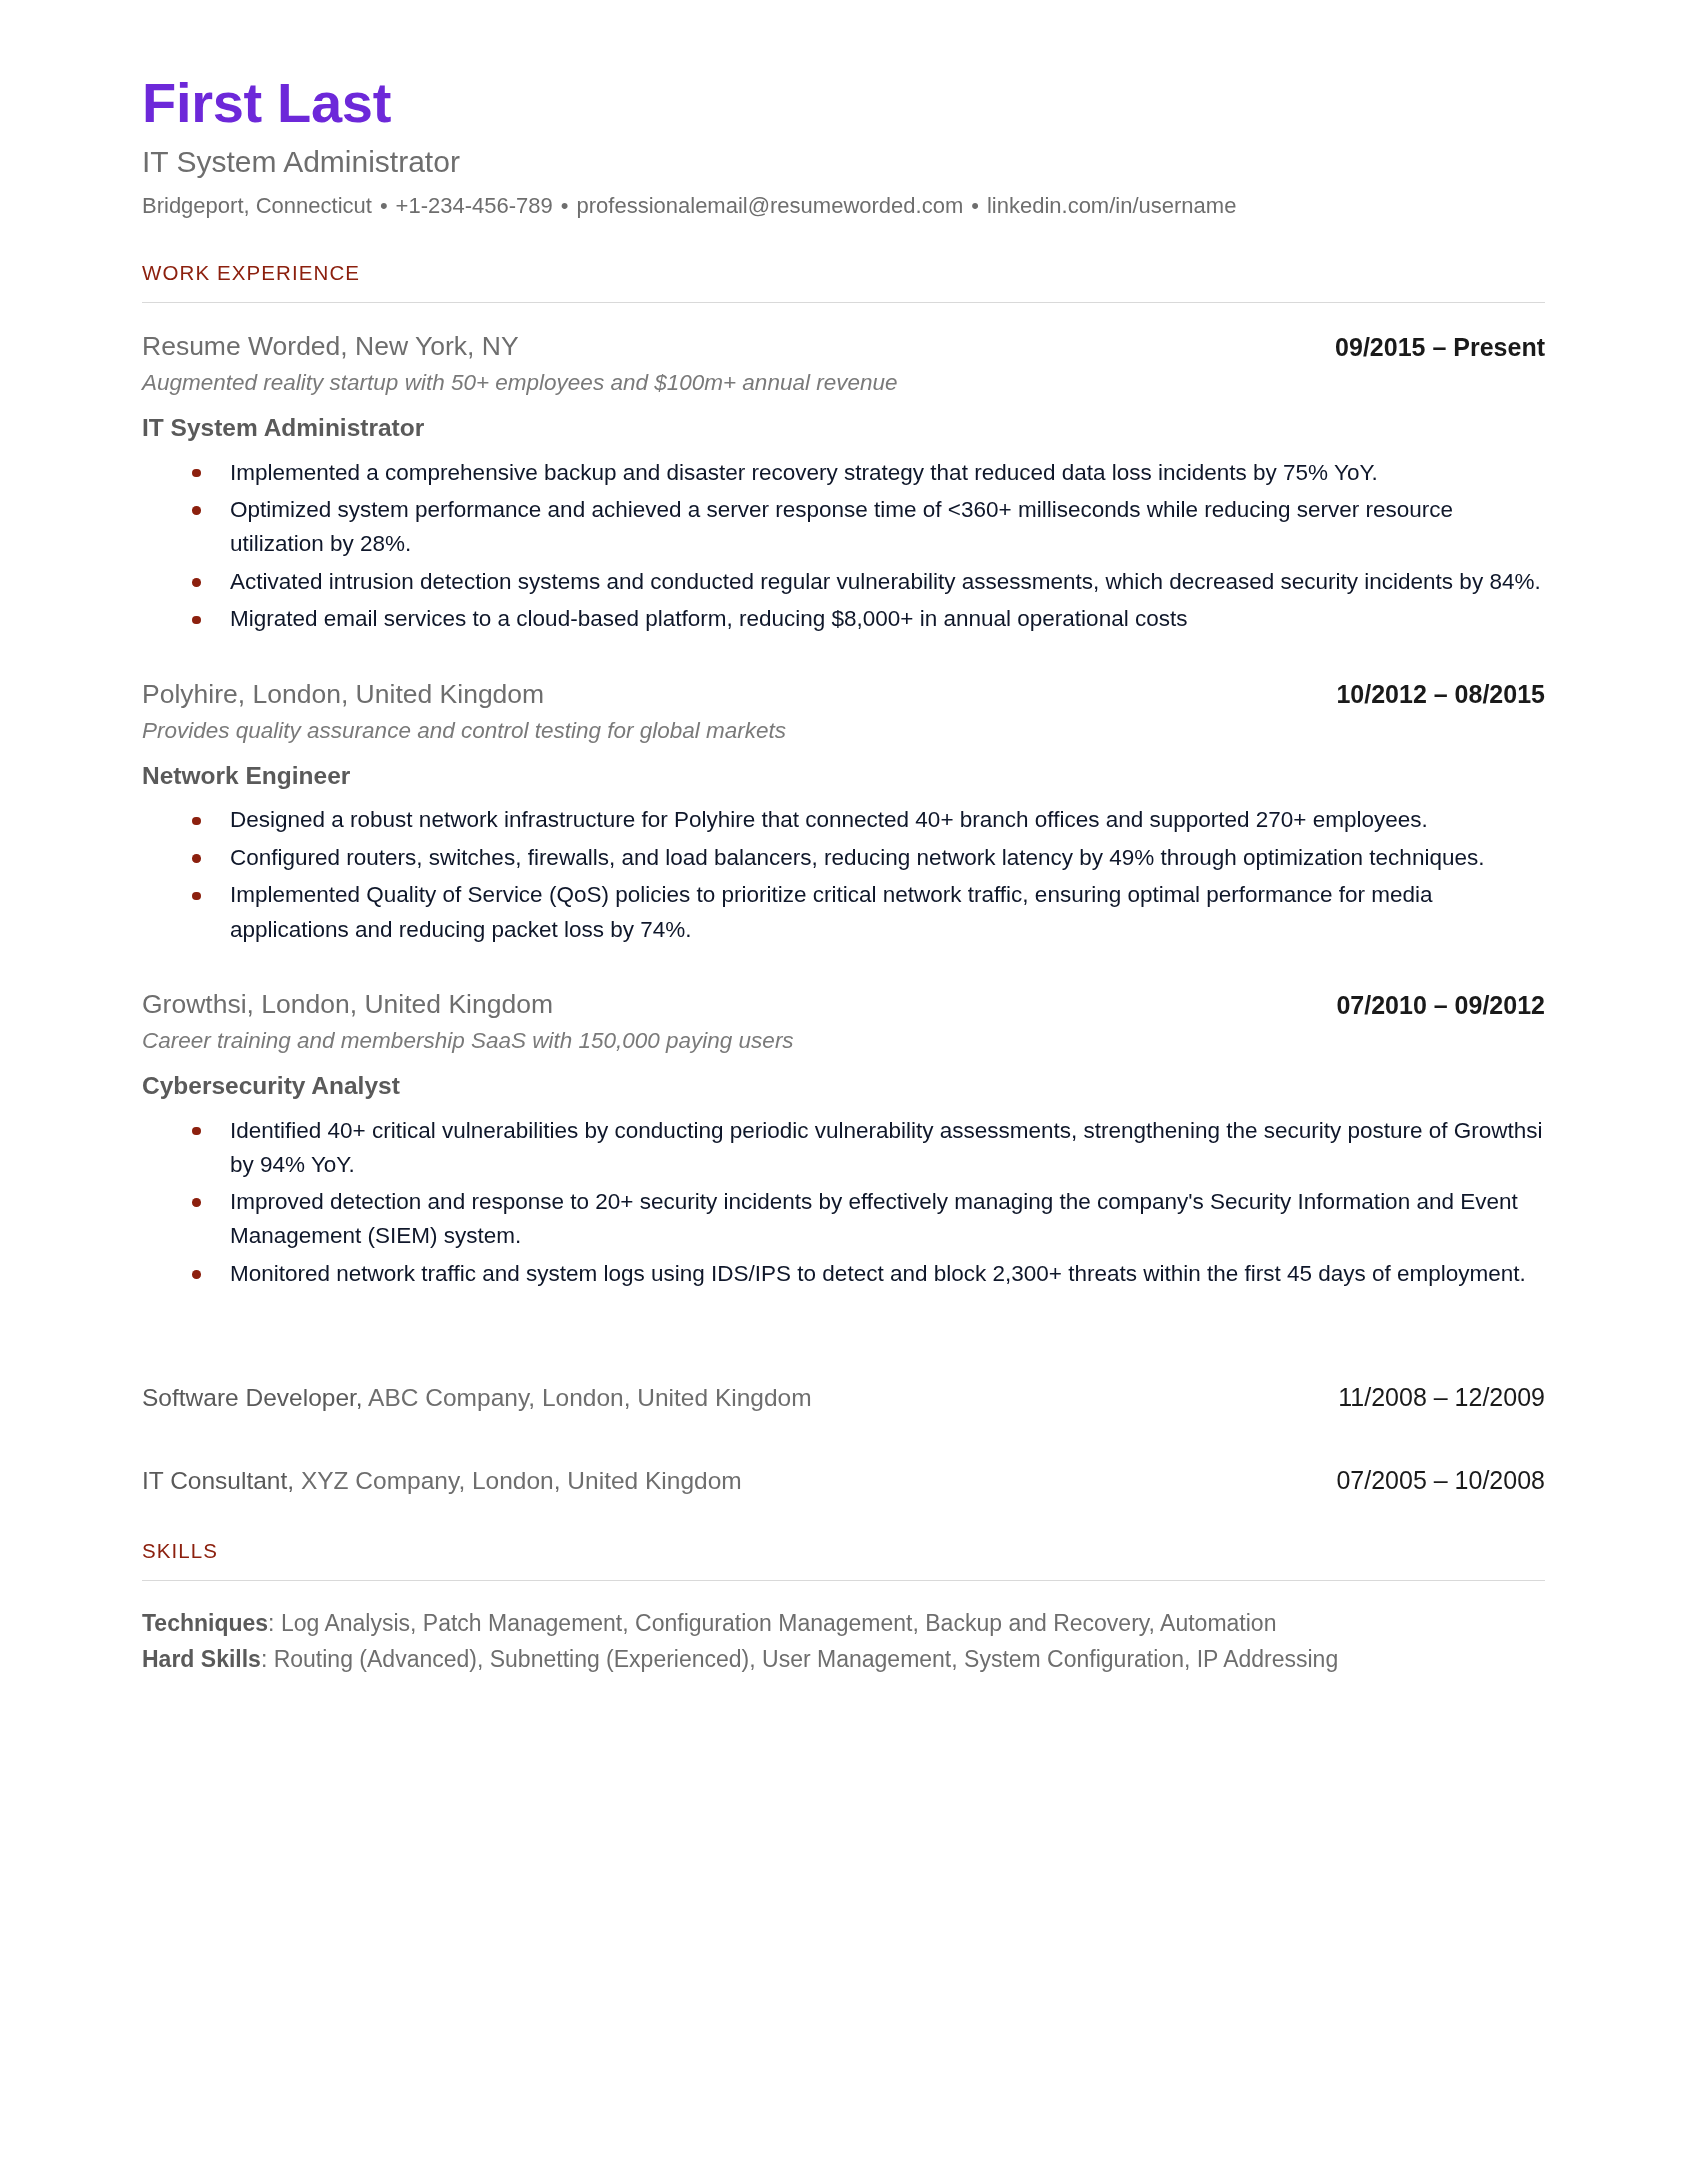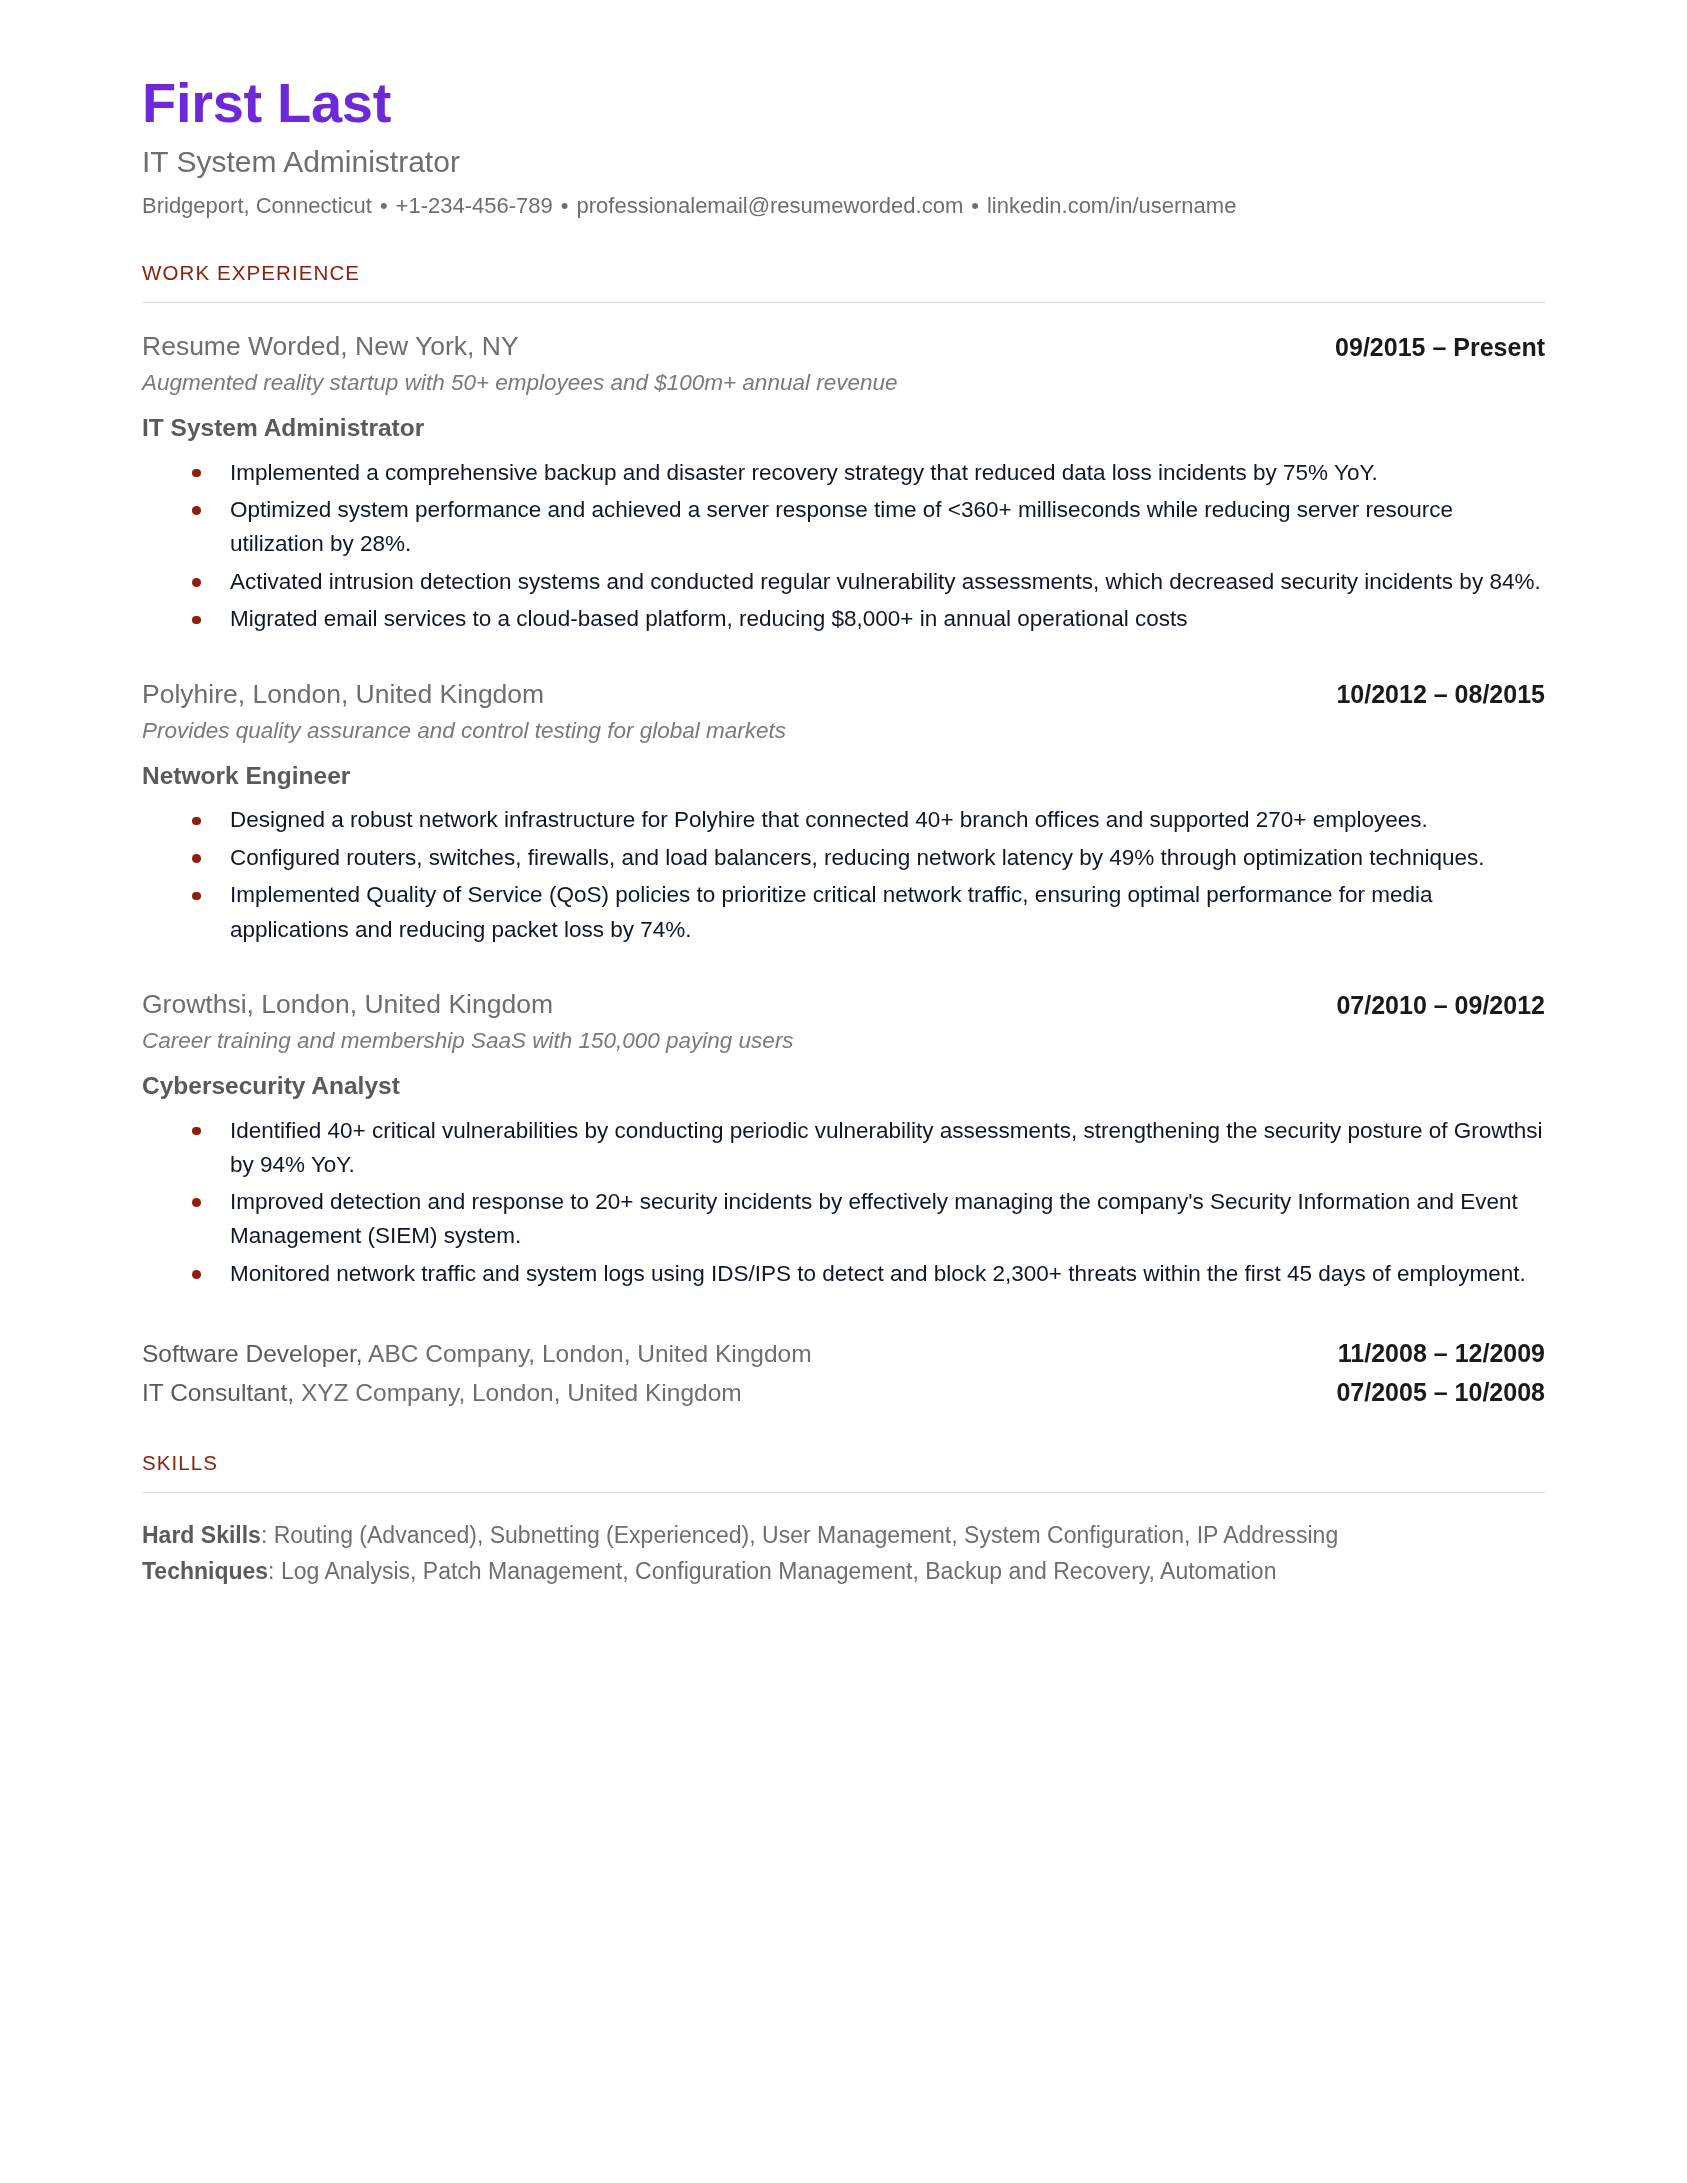--- a/index.html
+++ b/index.html
@@ -137,25 +137,26 @@
     font-size: 24.5px;
     color: #6E6E6E;
     line-height: 1.4;
   }
   .compact-left b {
     font-weight: normal;
     color: #5A5A5A;
   }
   .compact-dates {
     font-size: 25px;
-    font-weight: bold;
+    font-weight: normal;
     color: #1A1A1A;
     white-space: nowrap;
     padding-left: 20px;
     line-height: 1.4;
+    margin-top: 44px;
   }
 
   
   .edu-head {
     display: flex;
     justify-content: space-between;
     align-items: baseline;
     width: 100%;
   }
   .edu-school {
@@ -262,18 +263,18 @@
     <div class="compact-row">
       <div class="compact-left"><b>IT Consultant,</b> <span>XYZ Company, London, United Kingdom</span></div>
       <div class="compact-dates">07/2005 – 10/2008</div>
     </div>
   </div>
 
 
   <div class="section">
     <div class="section-title">SKILLS</div>
     <div class="rule"></div>
+    <div class="skill-line"><b>Techniques</b><span>: Log Analysis, Patch Management, Configuration Management, Backup and Recovery, Automation</span></div>
     <div class="skill-line"><b>Hard Skills</b><span>: Routing (Advanced), Subnetting (Experienced), User Management, System Configuration, IP Addressing</span></div>
-    <div class="skill-line"><b>Techniques</b><span>: Log Analysis, Patch Management, Configuration Management, Backup and Recovery, Automation</span></div>
   </div>
 
 </div>
 
 
 </body></html>

